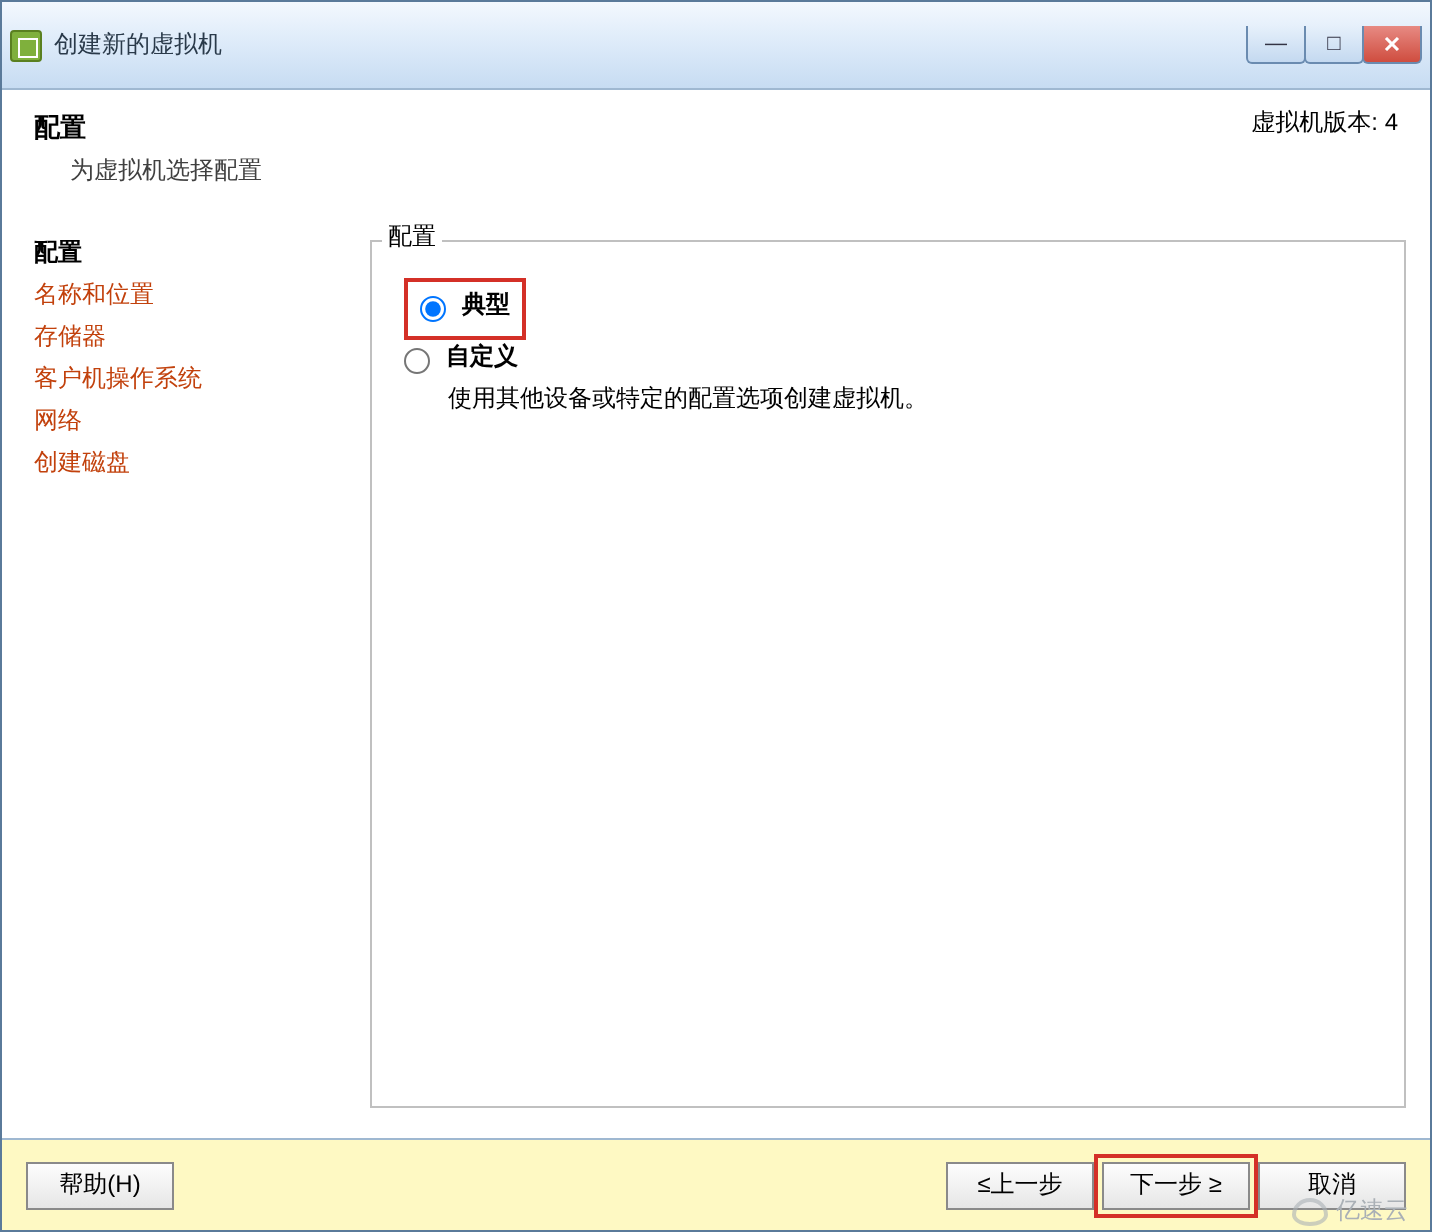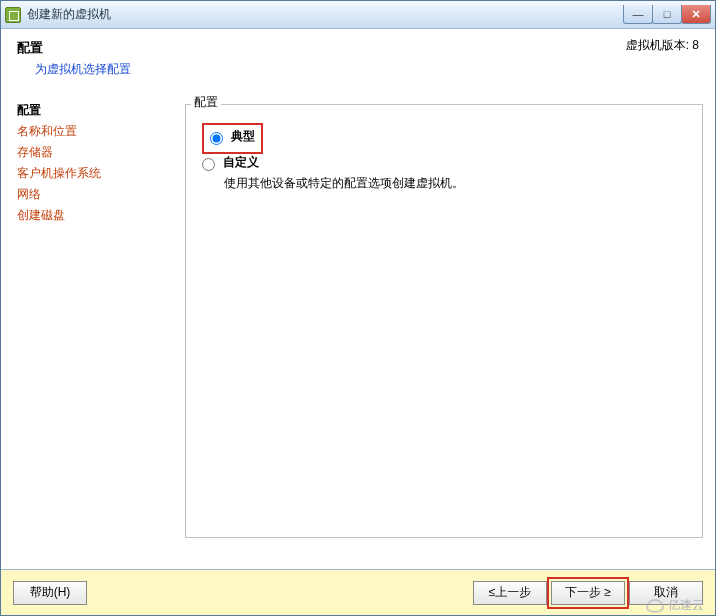--- a/index.html
+++ b/index.html
@@ -18,21 +18,21 @@
     }
     .window {
       width: 716px;
       height: 616px;
       background: #fff;
       border: 1px solid #5a7a9a;
       display: flex;
       flex-direction: column;
     }
     .titlebar {
-      height: 28px;
+      height: 44px;
       background: linear-gradient(to bottom, #f3f8fe 0%, #dceaf9 50%, #c7dcf2 100%);
       border-bottom: 1px solid #9fb8d1;
       display: flex;
       align-items: center;
       padding: 0 4px;
     }
     .titlebar-icon {
       width: 16px;
       height: 16px;
       background: #7fb03c;
@@ -80,21 +80,21 @@
     .header-block {
       padding: 10px 16px 12px 16px;
       background: #fff;
     }
     .header-title {
       font-weight: bold;
       color: #000;
       font-size: 13px;
     }
     .header-sub {
-      color: #1d4ed8;
+      color: #404040;
       margin-top: 4px;
       padding-left: 18px;
     }
     .header-version {
       float: right;
       color: #000;
       margin-top: -2px;
     }
     .content-area {
       flex: 1;
@@ -214,21 +214,21 @@
     <div class="titlebar-icon"></div>
     <div class="titlebar-text">创建新的虚拟机</div>
     <div class="win-buttons">
       <div class="win-btn win-min">—</div>
       <div class="win-btn win-max">□</div>
       <div class="win-btn win-close">✕</div>
     </div>
   </div>
 
   <div class="header-block">
-    <span class="header-version">虚拟机版本: 8</span>
+    <span class="header-version">虚拟机版本: 4</span>
     <div class="header-title">配置</div>
     <div class="header-sub">为虚拟机选择配置</div>
   </div>
 
   <div class="content-area">
 
     <div class="sidebar">
       <div class="side-item side-current">配置</div>
       <div class="side-item side-link">名称和位置</div>
       <div class="side-item side-link">存储器</div>

